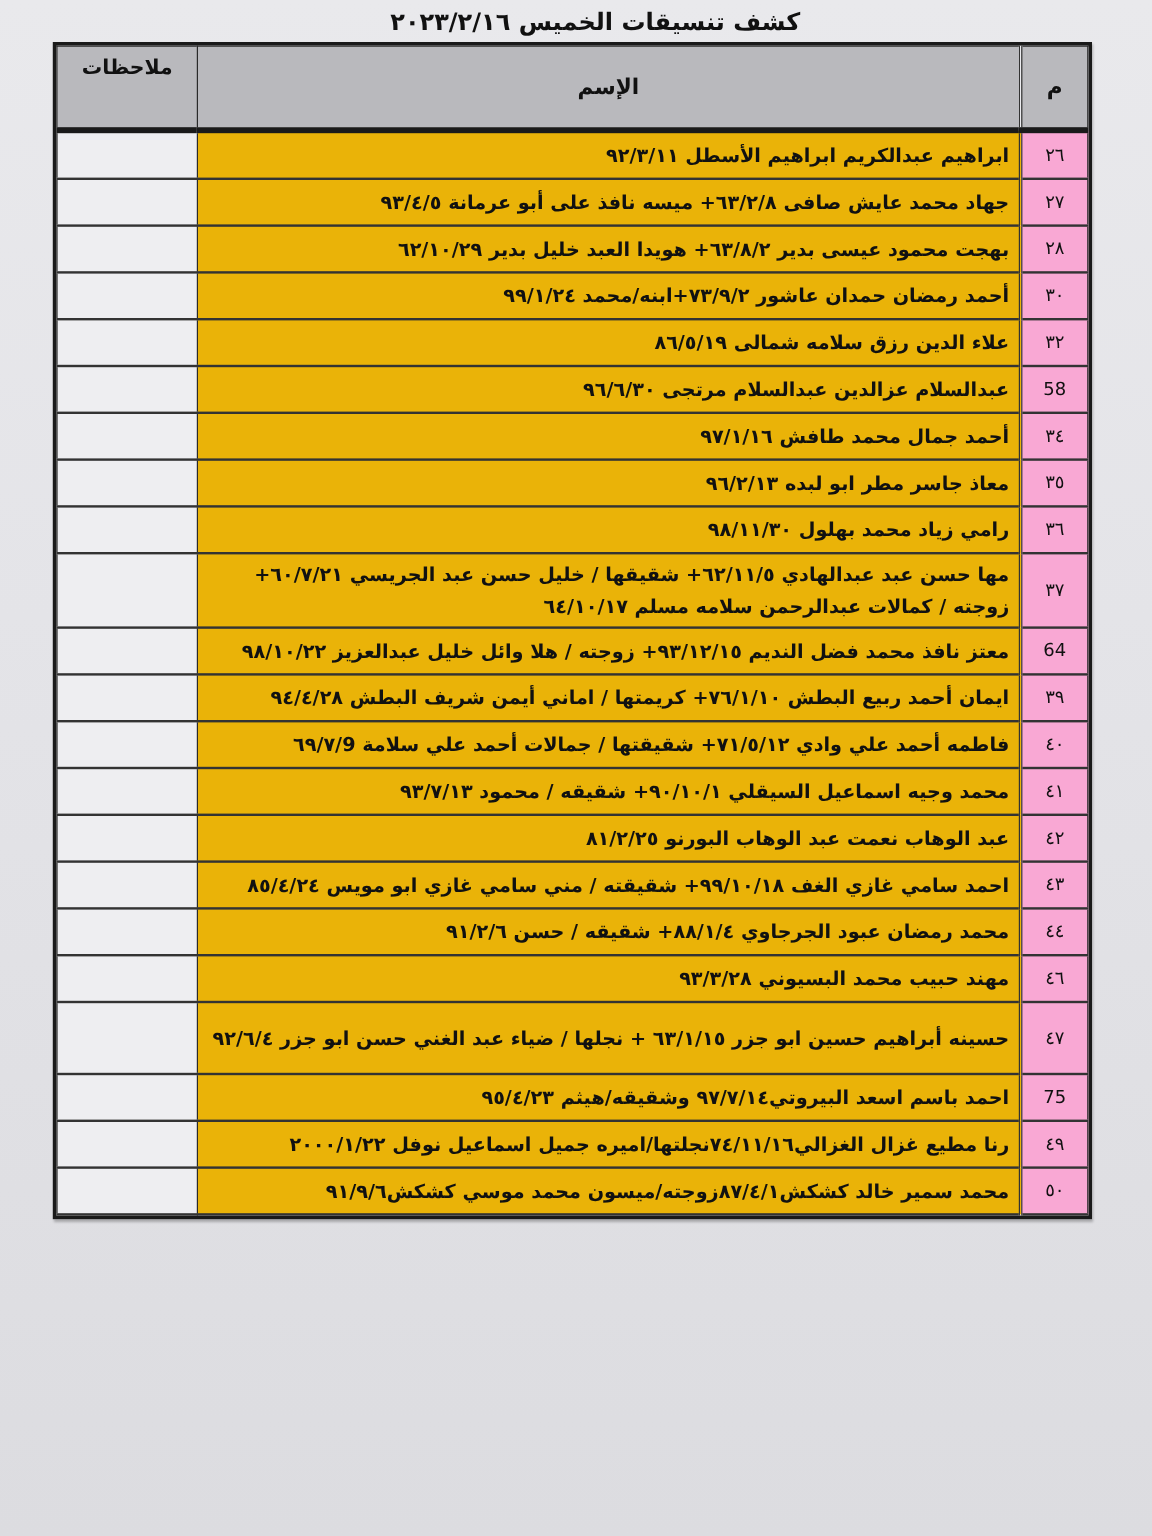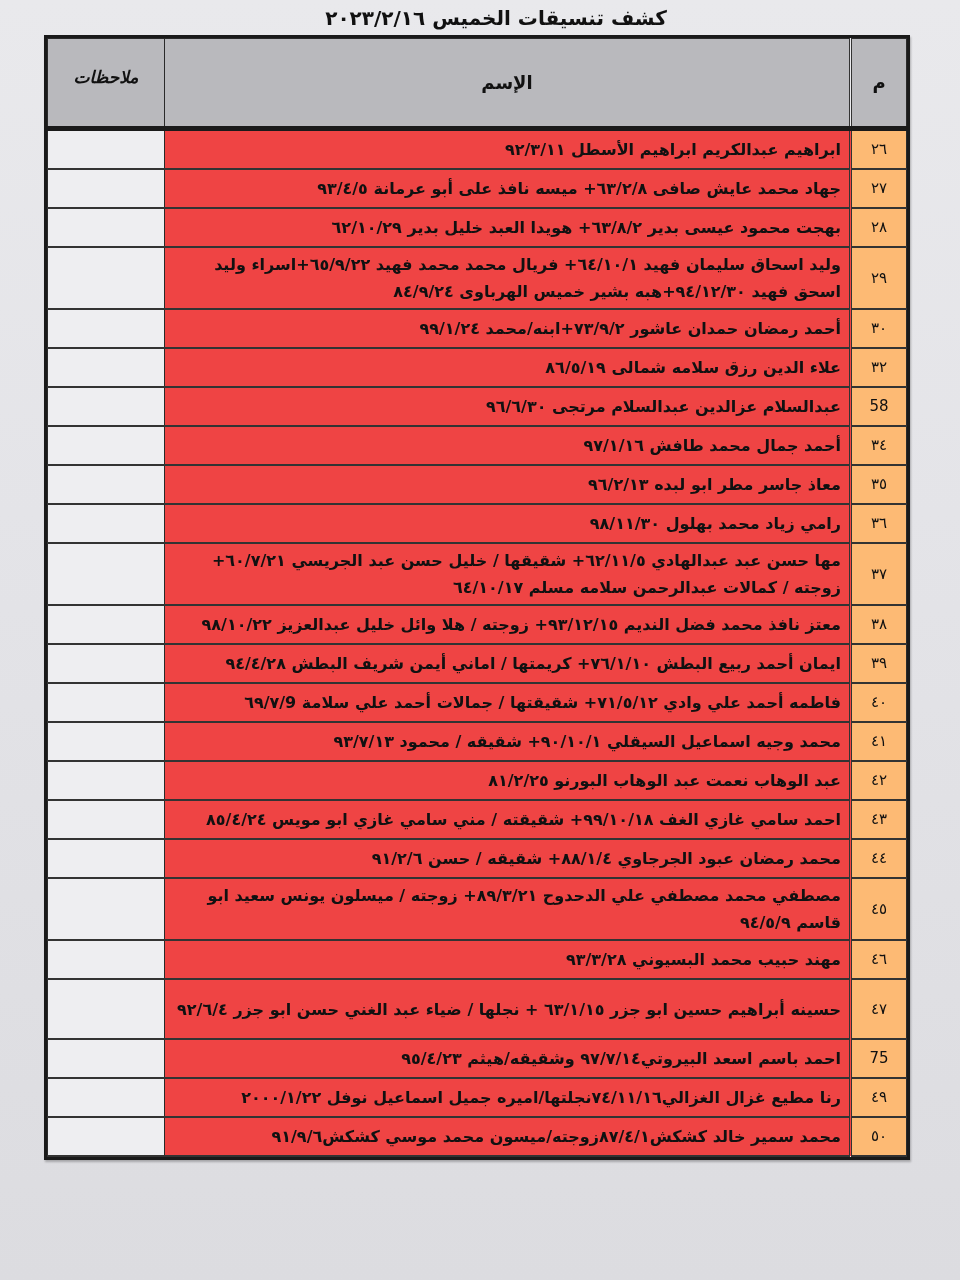--- a/index.html
+++ b/index.html
@@ -20,27 +20,27 @@
     background:#ececef;
     box-shadow:1px 2px 2px rgba(0,0,0,.25);
   }
   table{border-collapse:collapse;width:100%;direction:rtl;table-layout:fixed;}
   th,td{border:1px solid #2a2a2a;}
   thead th{
     background:#b9b9bd;height:58px;font-size:18px;font-weight:bold;
     border-bottom:5px solid #1a1a1a;
   }
   th.col-num{width:52px;border-left:3px double #333;}
-  th.col-notes{width:114px;font-size:17px;vertical-align:top;padding-top:28px;font-style:italic;}
+  th.col-notes{width:114px;font-size:17px;vertical-align:top;padding-top:8px;}
   th.col-name{position:relative;}
   .name-head{display:inline-block;position:relative;padding:0 4px;}
   tbody td{font-size:16px;font-weight:bold;line-height:27px;}
   tbody tr{border-bottom:2px solid #333;}
-  td.num{background:#fdba74;text-align:center;font-weight:normal;font-size:15px;border-left:3px double #333;}
-  td.name{background:#ef4444;padding:3px 8px;text-align:right;}
+  td.num{background:#f9a8d4;text-align:center;font-weight:normal;font-size:15px;border-left:3px double #333;}
+  td.name{background:#eab308;padding:3px 8px;text-align:right;}
   td.notes{background:#eeeef1;}
   tbody tr.h1 td{height:31px;}
   tbody tr.h2 td{height:52px;}
 </style>
 </head>
 <body>
 
 <div class="page-title">كشف تنسيقات الخميس ٢٠٢٣/٢/١٦</div>
 
 <div class="sheet">
@@ -61,25 +61,20 @@
           <td class="notes"></td>
         </tr>
       <tr class="h1">
           <td class="num">٢٧</td>
           <td class="name">جهاد محمد عايش صافى ٦٣/٢/٨+ ميسه نافذ على أبو عرمانة ٩٣/٤/٥</td>
           <td class="notes"></td>
         </tr>
       <tr class="h1">
           <td class="num">٢٨</td>
           <td class="name">بهجت محمود عيسى بدير ٦٣/٨/٢+ هويدا العبد خليل بدير ٦٢/١٠/٢٩</td>
-          <td class="notes"></td>
-        </tr>
-      <tr class="h2">
-          <td class="num">٢٩</td>
-          <td class="name">وليد اسحاق سليمان فهيد ٦٤/١٠/١+ فريال محمد محمد فهيد ٦٥/٩/٢٢+اسراء وليد اسحق فهيد ٩٤/١٢/٣٠+هبه بشير خميس الهرباوى ٨٤/٩/٢٤</td>
           <td class="notes"></td>
         </tr>
       <tr class="h1">
           <td class="num">٣٠</td>
           <td class="name">أحمد رمضان حمدان عاشور ٧٣/٩/٢+ابنه/محمد ٩٩/١/٢٤</td>
           <td class="notes"></td>
         </tr>
       <tr class="h1">
           <td class="num">٣٢</td>
           <td class="name">علاء الدين رزق سلامه شمالى ٨٦/٥/١٩</td>
@@ -104,21 +99,21 @@
           <td class="num">٣٦</td>
           <td class="name">رامي زياد محمد بهلول ٩٨/١١/٣٠</td>
           <td class="notes"></td>
         </tr>
       <tr class="h2">
           <td class="num">٣٧</td>
           <td class="name">مها حسن عبد عبدالهادي ٦٢/١١/٥+ شقيقها / خليل حسن عبد الجريسي ٦٠/٧/٢١+ زوجته / كمالات عبدالرحمن سلامه مسلم ٦٤/١٠/١٧</td>
           <td class="notes"></td>
         </tr>
       <tr class="h1">
-          <td class="num">٣٨</td>
+          <td class="num">64</td>
           <td class="name">معتز نافذ محمد فضل النديم ٩٣/١٢/١٥+ زوجته / هلا وائل خليل عبدالعزيز ٩٨/١٠/٢٢</td>
           <td class="notes"></td>
         </tr>
       <tr class="h1">
           <td class="num">٣٩</td>
           <td class="name">ايمان أحمد ربيع البطش ٧٦/١/١٠+ كريمتها / اماني أيمن شريف البطش ٩٤/٤/٢٨</td>
           <td class="notes"></td>
         </tr>
       <tr class="h1">
           <td class="num">٤٠</td>
@@ -138,25 +133,20 @@
       <tr class="h1">
           <td class="num">٤٣</td>
           <td class="name">احمد سامي غازي الغف ٩٩/١٠/١٨+ شقيقته / مني سامي غازي ابو مويس ٨٥/٤/٢٤</td>
           <td class="notes"></td>
         </tr>
       <tr class="h1">
           <td class="num">٤٤</td>
           <td class="name">محمد رمضان عبود الجرجاوي ٨٨/١/٤+ شقيقه / حسن ٩١/٢/٦</td>
           <td class="notes"></td>
         </tr>
-      <tr class="h2">
-          <td class="num">٤٥</td>
-          <td class="name">مصطفي محمد مصطفي علي الدحدوح ٨٩/٣/٢١+ زوجته / ميسلون يونس سعيد ابو قاسم ٩٤/٥/٩</td>
-          <td class="notes"></td>
-        </tr>
       <tr class="h1">
           <td class="num">٤٦</td>
           <td class="name">مهند حبيب محمد البسيوني ٩٣/٣/٢٨</td>
           <td class="notes"></td>
         </tr>
       <tr class="h2">
           <td class="num">٤٧</td>
           <td class="name">حسينه أبراهيم حسين ابو جزر ٦٣/١/١٥ + نجلها / ضياء عبد الغني حسن ابو جزر ٩٢/٦/٤</td>
           <td class="notes"></td>
         </tr>

